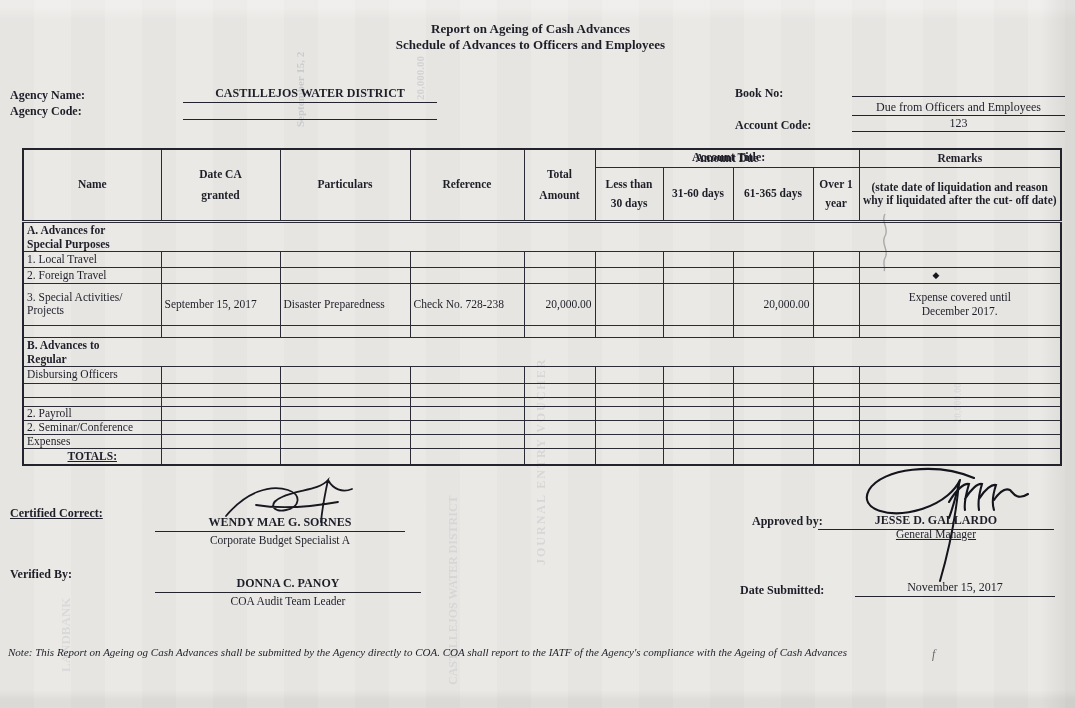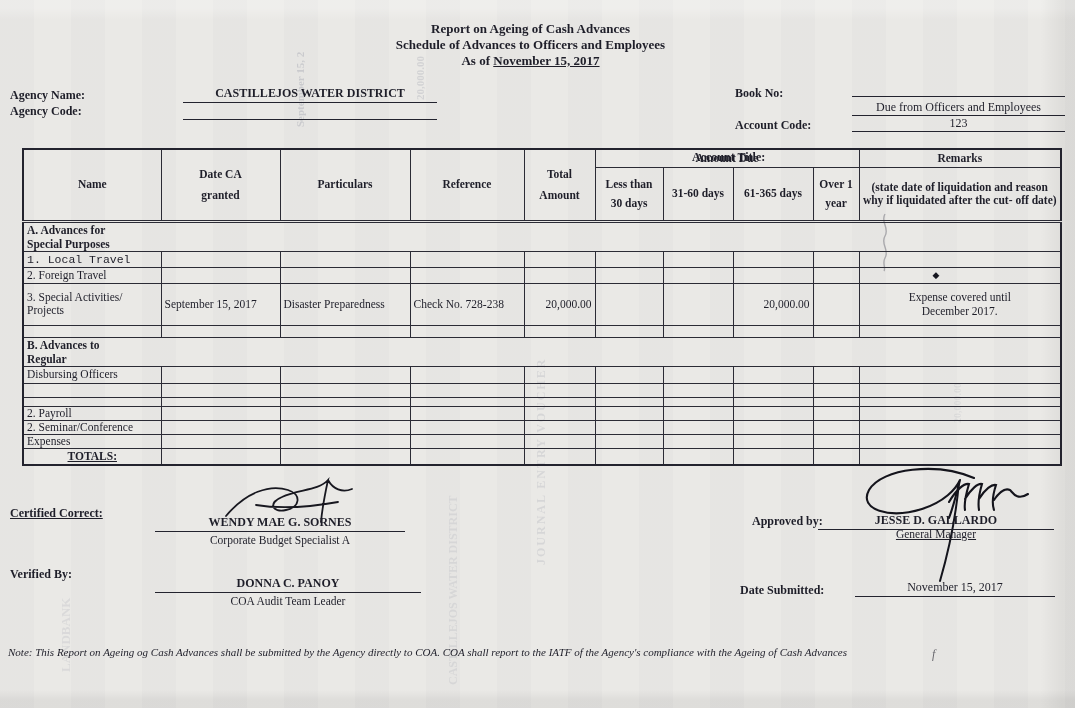--- a/index.html
+++ b/index.html
@@ -72,21 +72,20 @@
   <div class="abs bleed" style="left:446px;top:455px;height:230px;font-size:12px;opacity:.12;">CASTILLEJOS WATER DISTRICT</div>
   <div class="abs bleed" style="left:58px;top:552px;height:120px;font-size:13px;opacity:.12;">LANDBANK</div>
   <div class="abs bleed" style="left:952px;top:338px;height:85px;font-size:10px;opacity:.10;">20,000.00</div>
   <svg class="abs sig-svg" style="left:876px;top:212px;opacity:.35;" width="18" height="60" viewBox="0 0 18 60">
     <path d="M9,2 C4,10 14,16 9,24 C4,32 14,38 9,46 C6,51 10,56 8,59" fill="none" stroke="#3a3a48" stroke-width="1.4"></path>
   </svg>
 
   <div class="abs title-block">
     <div>Report on Ageing of Cash Advances</div>
     <div>Schedule of Advances to Officers and Employees</div>
-    <div><span>As of </span><span class="title-date">November 15, 2017</span></div>
   </div>
 
   <div class="abs lbl" style="left:10px;top:88px;">Agency Name:</div>
   <div class="abs fill-line bold" style="left:183px;top:86px;width:254px;height:16px;">CASTILLEJOS WATER DISTRICT</div>
   <div class="abs lbl" style="left:10px;top:104px;">Agency Code:</div>
   <div class="abs fill-line" style="left:183px;top:103px;width:254px;height:16px;"></div>
 
   <div class="abs lbl" style="left:735px;top:86px;">Book No:</div>
   <div class="abs fill-line" style="left:852px;top:82px;width:213px;height:14px;"></div>
   <div class="abs lbl" style="left:692px;top:102px;margin-top:48px;">Account Title:</div>
@@ -137,21 +136,21 @@
         <th class="remarks-note">(state date of liquidation and reason why if liquidated after the cut- off date)</th>
       </tr>
     </thead>
     <tbody>
       <tr class="first-body" style="height:30px;">
         <td colspan="10" class="section-cell">
           <div>A. Advances for</div>
           <div>Special Purposes</div>
         </td>
       </tr>
-      <tr style="height:16px;font-family:Liberation Mono, monospace;">
+      <tr style="height:16px;">
         <td class="name-cell">1. Local Travel</td>
         <td></td>
           <td></td>
           <td></td>
           <td></td>
         <td></td>
           <td></td>
           <td></td>
           <td></td>
           <td></td>

